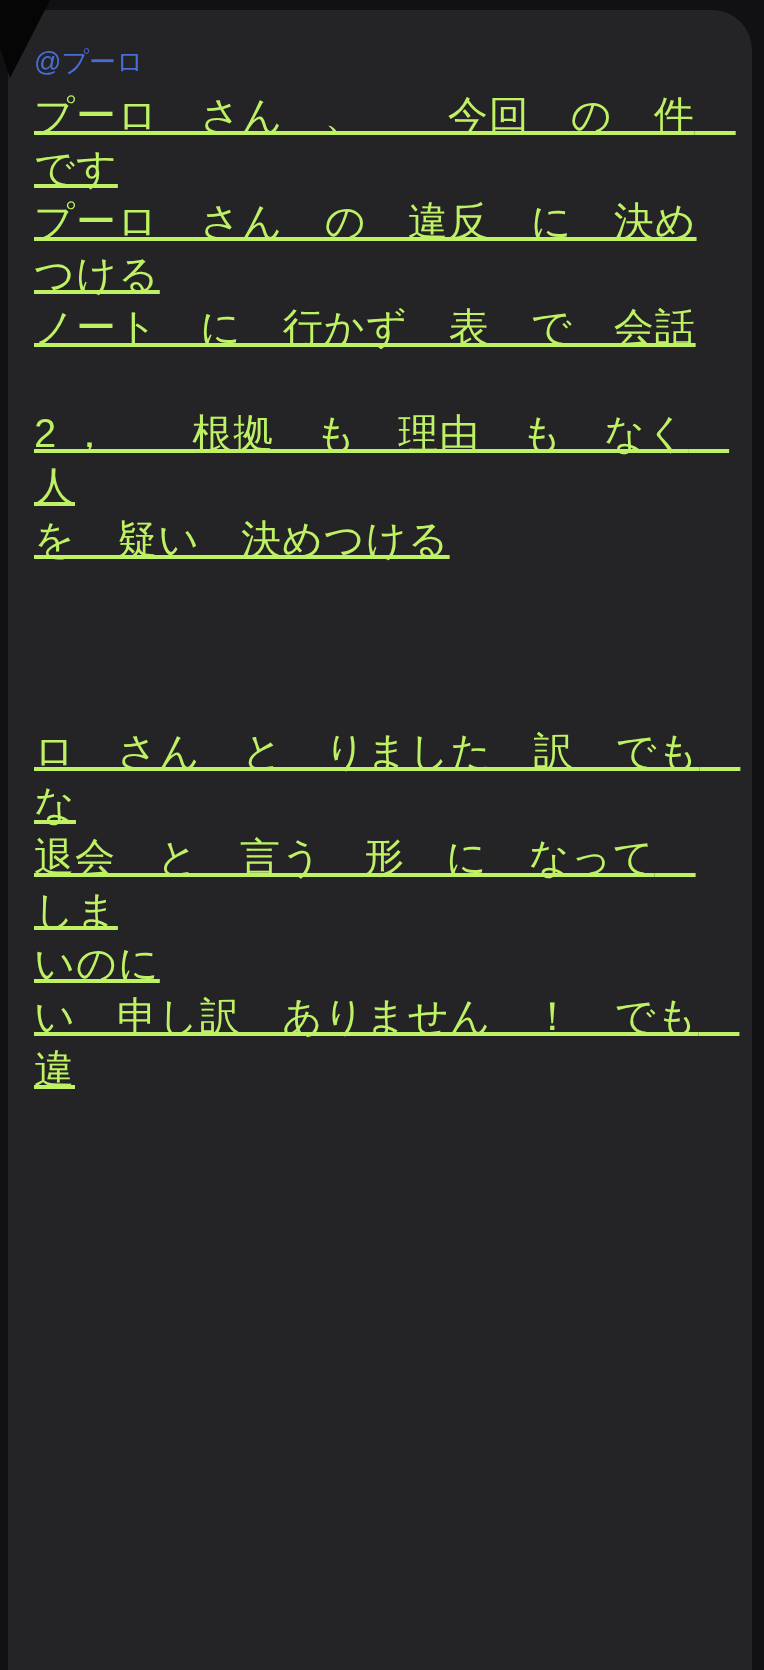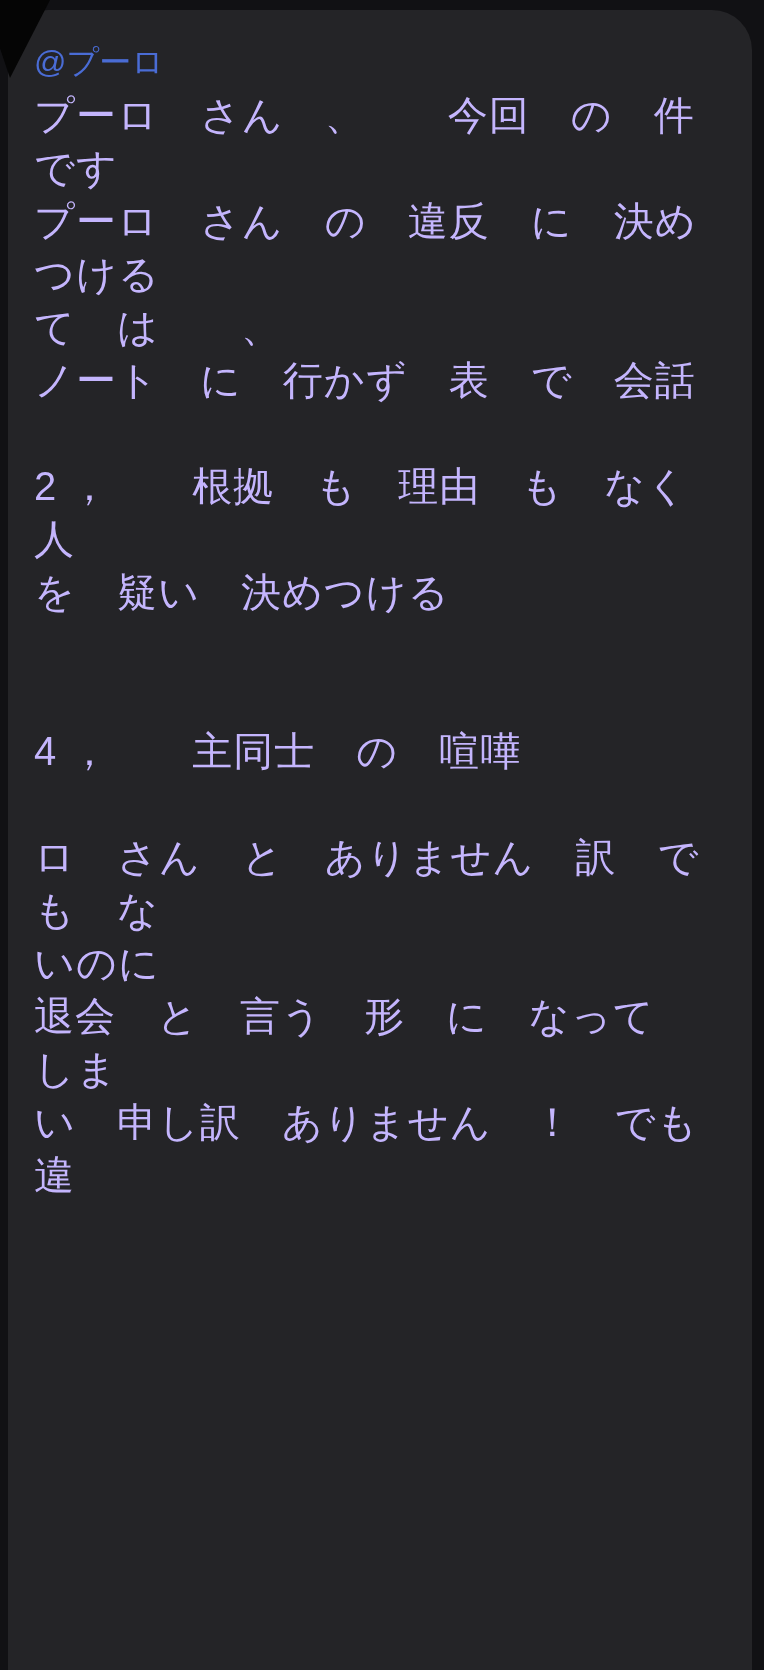--- a/index.html
+++ b/index.html
@@ -30,55 +30,54 @@
     left: 0;
     top: 0;
     width: 50px;
     height: 78px;
     background: #050505;
     clip-path: polygon(0 0, 100% 0, 20% 100%, 0 62%);
     z-index: 2;
   }
   .mention {
     color: #4a6cd5;
-    font-size: 32px;
+    font-size: 27px;
     line-height: 53px;
     min-height: 53px;
     display: inline-block;
     cursor: pointer;
   }
   .message-body { display: block; }
   .line {
-    color: #c4b5fd;
+    color: #bef264;
     font-size: 40px;
     line-height: 53px;
     min-height: 53px;
     white-space: pre-wrap;
     letter-spacing: 1px;
+    text-decoration: underline;
   }
 </style>
 </head>
 <body>
 
 <div class="page" style="background: rgb(17, 17, 20);">
   <div class="bubble-tail" style="background: rgb(5, 5, 5);"></div>
   <div class="bubble" style="background: rgb(36, 36, 39);">
     <div class="mention" style="color: rgb(74, 108, 213);">@プーロ</div>
     <div class="message-body">
         <div class="line">プーロ　さん　、　　今回　の　件　です</div>
         <div class="line">プーロ　さん　の　違反　に　決めつける</div>
-        <div class="line">て　は　　、</div>
         <div class="line">ノート　に　行かず　表　で　会話</div>
         <div class="line"></div>
         <div class="line">2 ，　　根拠　も　理由　も　なく　人</div>
         <div class="line">を　疑い　決めつける</div>
         <div class="line"></div>
         <div class="line"></div>
-        <div class="line">4 ，　　主同士　の　喧嘩</div>
         <div class="line"></div>
-        <div class="line">ロ　さん　と　ありません　訳　でも　な</div>
+        <div class="line">ロ　さん　と　りました　訳　でも　な</div>
+        <div class="line">退会　と　言う　形　に　なって　しま</div>
         <div class="line">いのに</div>
-        <div class="line">退会　と　言う　形　に　なって　しま</div>
         <div class="line">い　申し訳　ありません　！　でも　違</div>
       </div>
     
   </div>
 </div>
 
 </body></html>

